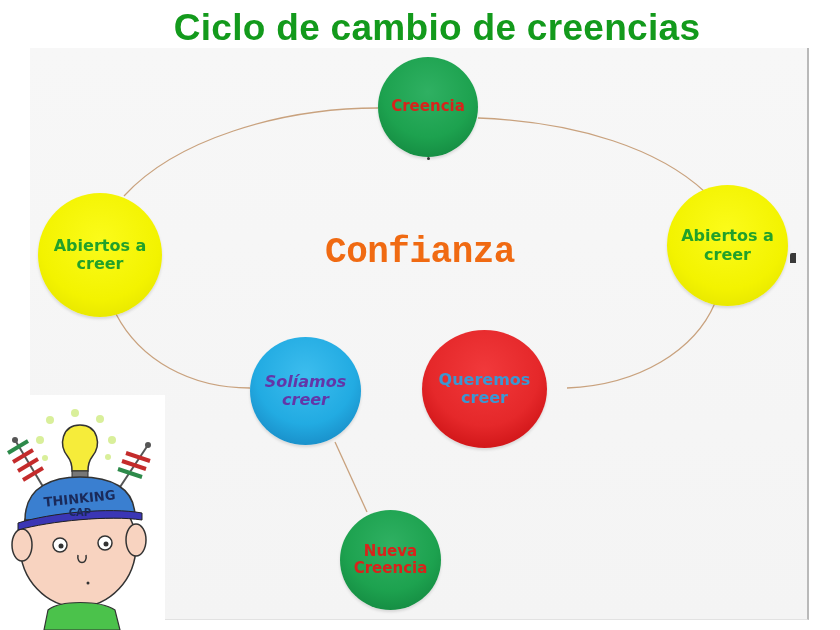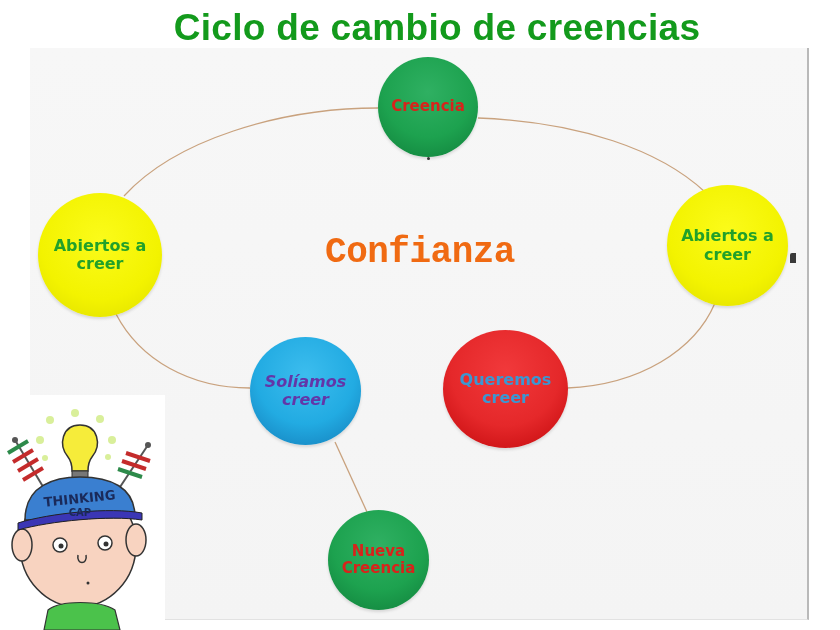--- a/index.html
+++ b/index.html
@@ -104,28 +104,28 @@
 </div>
 <div class="handle"></div>
 
 <div class="node blue-node" style="left:250px; top:337px; width:111px; height:108px; font-size:16px;font-style:italic;">
   <div>
     <span>Solíamos</span>
     <span>creer</span>
   </div>
 </div>
 
-<div class="node red-node" style="left:443px; top:330px; width:125px; height:118px; font-size:16px;">
+<div class="node red-node" style="left:422px; top:330px; width:125px; height:118px; font-size:16px;">
   <div>
     <span>Queremos</span>
     <span>creer</span>
   </div>
 </div>
 
-<div class="node green-node" style="left:328px; top:510px; width:101px; height:100px; font-size:15px;">
+<div class="node green-node" style="left:340px; top:510px; width:101px; height:100px; font-size:15px;">
   <div>
     <span>Nueva</span>
     <span>Creencia</span>
   </div>
 </div>
 
 <svg class="cartoon" viewBox="0 0 165 235">
   <rect x="0" y="0" width="165" height="235" fill="#ffffff"></rect>
 
   <g fill="#d9ef9a">

